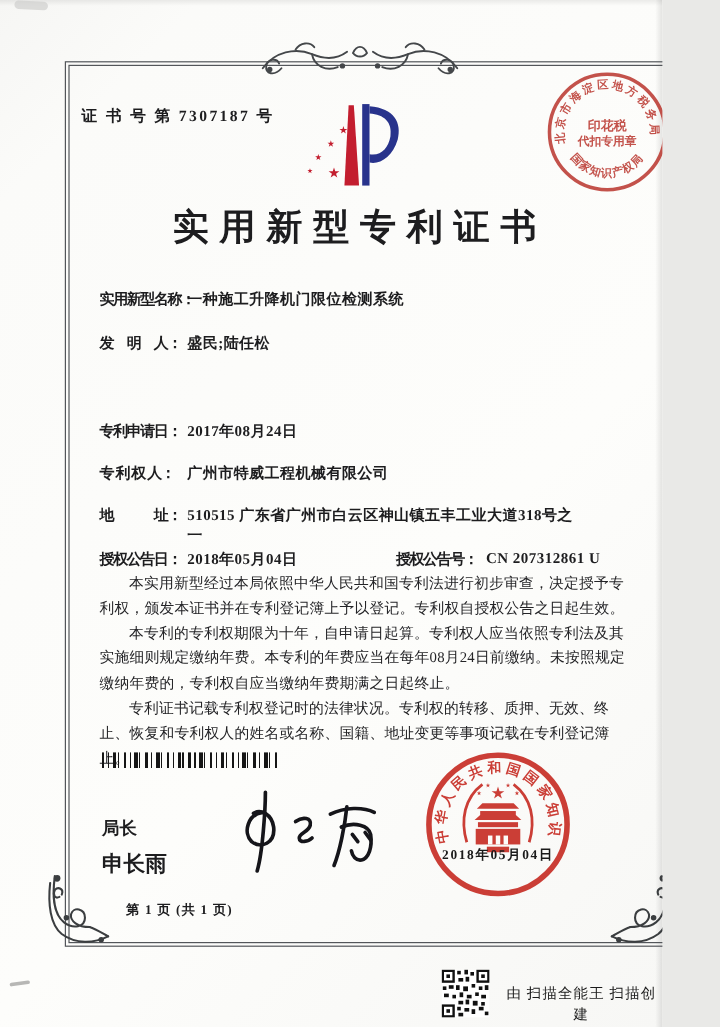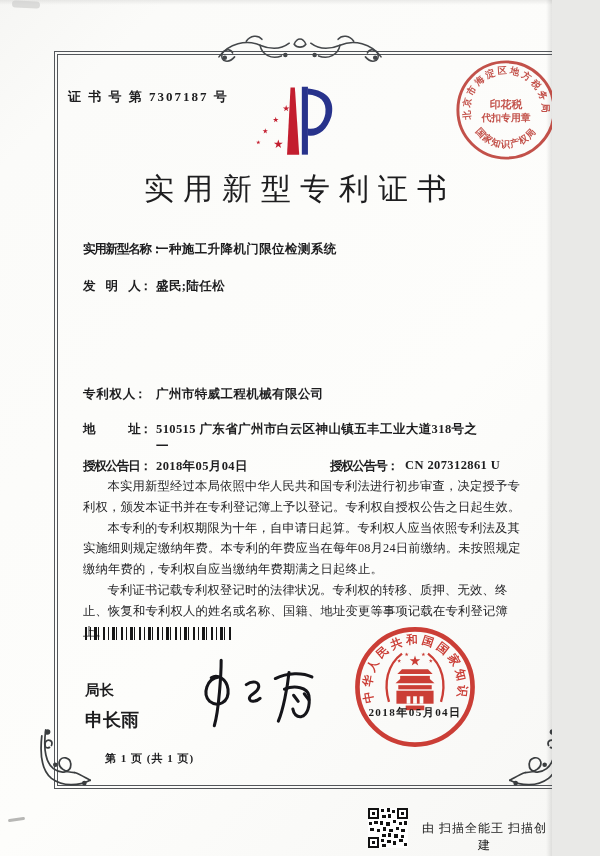--- a/index.html
+++ b/index.html
@@ -19,21 +19,21 @@
 
   .frame{position:absolute;left:54px;top:51px;width:507px;height:730px;
     border:4px double #53565a;}
 
   .cert-no{position:absolute;left:68px;top:88px;font-size:13px;font-weight:bold;
     letter-spacing:2px;}
   .logo{position:absolute;left:249px;top:85px;}
   .tax-seal{position:absolute;left:452px;top:56px;opacity:.85;}
 
   .title{position:absolute;left:0;top:169px;width:600px;text-align:center;
-    font-size:30px;font-weight:400;letter-spacing:9px;}
+    font-size:30px;font-weight:700;letter-spacing:9px;}
 
   .row{position:absolute;left:0;top:0;width:600px;height:20px;}
   .lbl{position:absolute;left:83px;font-size:12.5px;font-weight:bold;letter-spacing:-1.2px;
     white-space:nowrap;}
   .val{position:absolute;left:156px;font-size:12.5px;font-weight:bold;letter-spacing:.4px;
     white-space:pre-line;width:400px;}
   .lbl2{position:absolute;left:330px;font-size:12.5px;font-weight:bold;letter-spacing:-1.2px;}
   .val2{position:absolute;left:405px;font-size:12.5px;font-weight:bold;letter-spacing:.4px;}
 
   .paras{position:absolute;left:83px;top:476px;width:438px;}
@@ -149,20 +149,24 @@
 
   <div class="title">实用新型专利证书</div>
 
   <div class="row" style="top:241px">
     <span class="lbl">实用新型名称：</span>
     <span class="val">一种施工升降机门限位检测系统</span>
   </div>
   <div class="row" style="top:278px">
     <span class="lbl">发　明　人：</span>
     <span class="val">盛民;陆任松</span>
+  </div>
+  <div class="row" style="top:351px">
+    <span class="lbl">专利申请日：</span>
+    <span class="val">2017年08月24日</span>
   </div>
   <div class="row" style="top:386px">
     <span class="lbl">专 利 权 人：</span>
     <span class="val">广州市特威工程机械有限公司</span>
   </div>
   <div class="row" style="top:421px">
     <span class="lbl">地　　　址：</span>
     <span class="val">510515 广东省广州市白云区神山镇五丰工业大道318号之
 一</span>
   </div>

